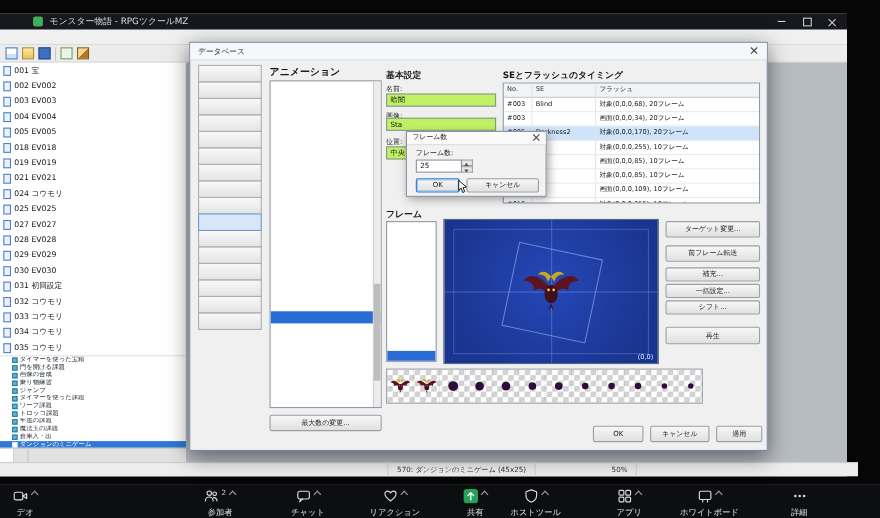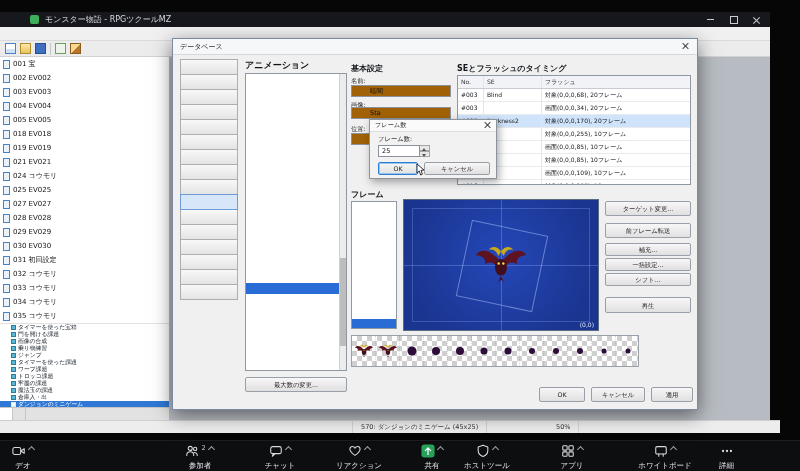--- a/index.html
+++ b/index.html
@@ -70,21 +70,21 @@
   .animbox{position:absolute;left:72px;top:34px;width:102px;height:298px;background:#fff;border:1px solid #8f98a3;box-sizing:border-box;overflow:hidden;}
   .anitem{height:11px;line-height:11px;font-size:6.2px;padding-left:3px;white-space:nowrap;overflow:hidden;color:#15181c;}
   .anitem.sel{background:#2a6cd5;color:#fff;}
   .vsb{position:absolute;right:0;top:0;bottom:0;width:6px;background:#ececec;border-left:1px solid #d0d0d0;}
   .vsb-thumb{position:absolute;left:0;width:100%;background:#bdbdbd;}
 
   .btn{background:linear-gradient(#f7f7f7,#e0e0e0);border:1px solid #999fa6;border-radius:2px;font-size:6.3px;
        color:#1b1b1b;text-align:center;box-sizing:border-box;white-space:nowrap;overflow:hidden;}
   .ghead{position:absolute;font-size:8px;font-weight:bold;color:#14181c;white-space:nowrap;}
   .flabel{position:absolute;font-size:6.3px;color:#222;white-space:nowrap;}
-  .tbox{position:absolute;background:#a16207;border:1px solid #8b929b;font-size:6.5px;line-height:10px;padding-left:18px;box-sizing:border-box;color:#111;white-space:nowrap;overflow:hidden;}
+  .tbox{position:absolute;background:#bef264;border:1px solid #8b929b;font-size:6.5px;line-height:10px;padding-left:3px;box-sizing:border-box;color:#111;white-space:nowrap;overflow:hidden;}
 
   .setable{position:absolute;left:284px;top:36px;width:234px;height:110px;background:#fff;border:1px solid #8f98a3;box-sizing:border-box;overflow:hidden;}
   .serow{display:flex;height:12px;border-bottom:1px solid #e8eaed;font-size:6px;color:#15181c;}
   .serow.head{background:#f1f3f6;border-bottom:1px solid #c8ccd2;color:#333;}
   .se-no{width:26px;padding-left:3px;line-height:12px;border-right:1px solid #e3e5e9;flex:none;box-sizing:border-box;overflow:hidden;}
   .se-se{width:58px;padding-left:3px;line-height:12px;border-right:1px solid #e3e5e9;flex:none;box-sizing:border-box;overflow:hidden;}
   .se-flash{flex:1;padding-left:3px;line-height:12px;overflow:hidden;white-space:nowrap;}
   .serow.sel{background:#cfe3fa;}
 
   .framebox{position:absolute;left:178px;top:162px;width:46px;height:128px;background:#fff;border:1px solid #8f98a3;box-sizing:border-box;overflow:hidden;}
@@ -637,21 +637,21 @@
           <rect x="2" y="2" width="5" height="5" rx="1"></rect>
             <rect x="9" y="2" width="5" height="5" rx="1"></rect>
           <rect x="2" y="9" width="5" height="5" rx="1"></rect>
             <rect x="9" y="9" width="5" height="5" rx="1"></rect>
         </svg>
         <span class="chev"></span>
       </div>
       <div class="zlabel">アプリ</div>
     </div>
 
-    <div class="zitem" style="left:628px;width:74px;">
+    <div class="zitem" style="left:608px;width:74px;">
       <div class="zicon-row">
         <svg class="zicon zsvg" viewBox="0 0 16 16">
           <rect x="2" y="3" width="12" height="8.5" rx="1.5"></rect>
             <path d="M5.5 11.5v2.5M10.5 11.5v2.5"></path>
         </svg>
         <span class="chev"></span>
       </div>
       <div class="zlabel">ホワイトボード</div>
     </div>
 

